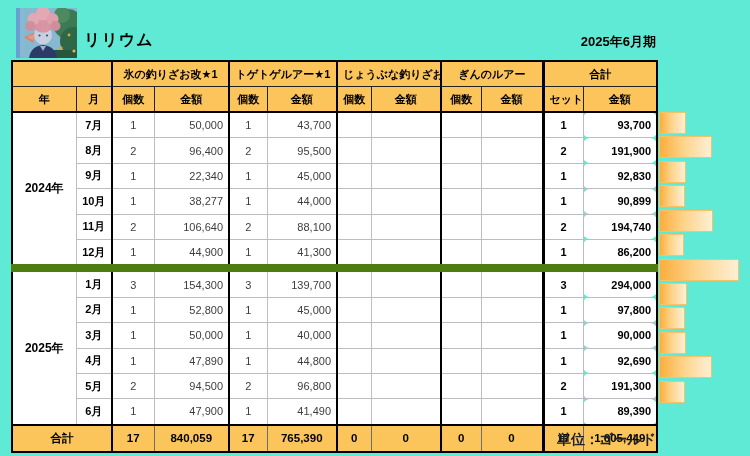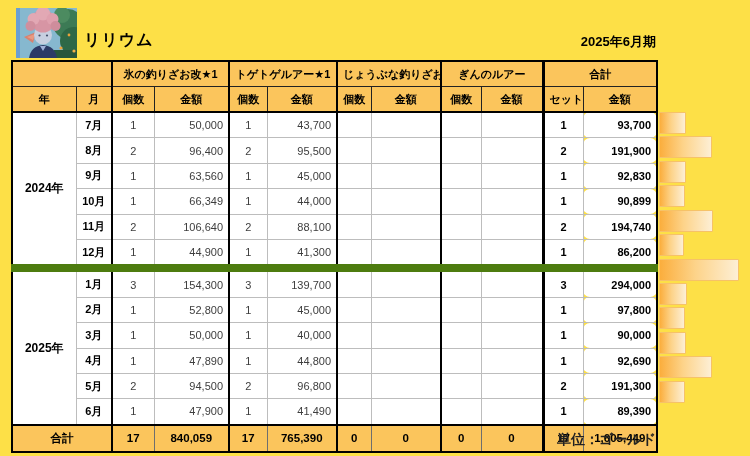--- a/index.html
+++ b/index.html
@@ -1,17 +1,17 @@
 <!DOCTYPE html>
 <html><head>
 <meta charset="utf-8">
 <style>
   html,body{margin:0;padding:0;background:#ffffff;}
   body{width:750px;height:456px;font-family:"Liberation Sans","DejaVu Sans",sans-serif;}
-  .stage{position:relative;width:750px;height:456px;background:#fde047;overflow:hidden;}
+  .stage{position:relative;width:750px;height:456px;background:#5eead4;overflow:hidden;}
 
   
   .avatar{position:absolute;left:16px;top:8px;width:61px;height:50px;overflow:hidden;}
   .page-title{position:absolute;left:84px;top:30px;font-size:16px;font-weight:bold;color:#000;letter-spacing:1px;}
   .period{position:absolute;top:33px;right:94px;font-size:13px;font-weight:bold;color:#000;}
 
   
   table.report{position:absolute;left:11px;top:60px;width:645px;border-collapse:collapse;table-layout:fixed;
     border:2px solid #000;font-size:11px;}
   .report th,.report td{padding:0 5px;overflow:hidden;white-space:nowrap;}
@@ -137,34 +137,34 @@
           <td class="gl"></td>
           <td class="amt"></td>
           <td class="gl"></td>
           <td class="amt"></td>
           <td class="tl setc">2</td>
           <td class="tot">191,900</td>
         </tr>
         <tr>
           <td class="mon">9月</td>
           <td class="gl">1</td>
-          <td class="amt">63,560</td>
+          <td class="amt">22,340</td>
           <td class="gl">1</td>
           <td class="amt">45,000</td>
           <td class="gl"></td>
           <td class="amt"></td>
           <td class="gl"></td>
           <td class="amt"></td>
           <td class="tl setc">1</td>
           <td class="tot">92,830</td>
         </tr>
         <tr>
           <td class="mon">10月</td>
           <td class="gl">1</td>
-          <td class="amt">66,349</td>
+          <td class="amt">38,277</td>
           <td class="gl">1</td>
           <td class="amt">44,000</td>
           <td class="gl"></td>
           <td class="amt"></td>
           <td class="gl"></td>
           <td class="amt"></td>
           <td class="tl setc">1</td>
           <td class="tot">90,899</td>
         </tr>
         <tr>

